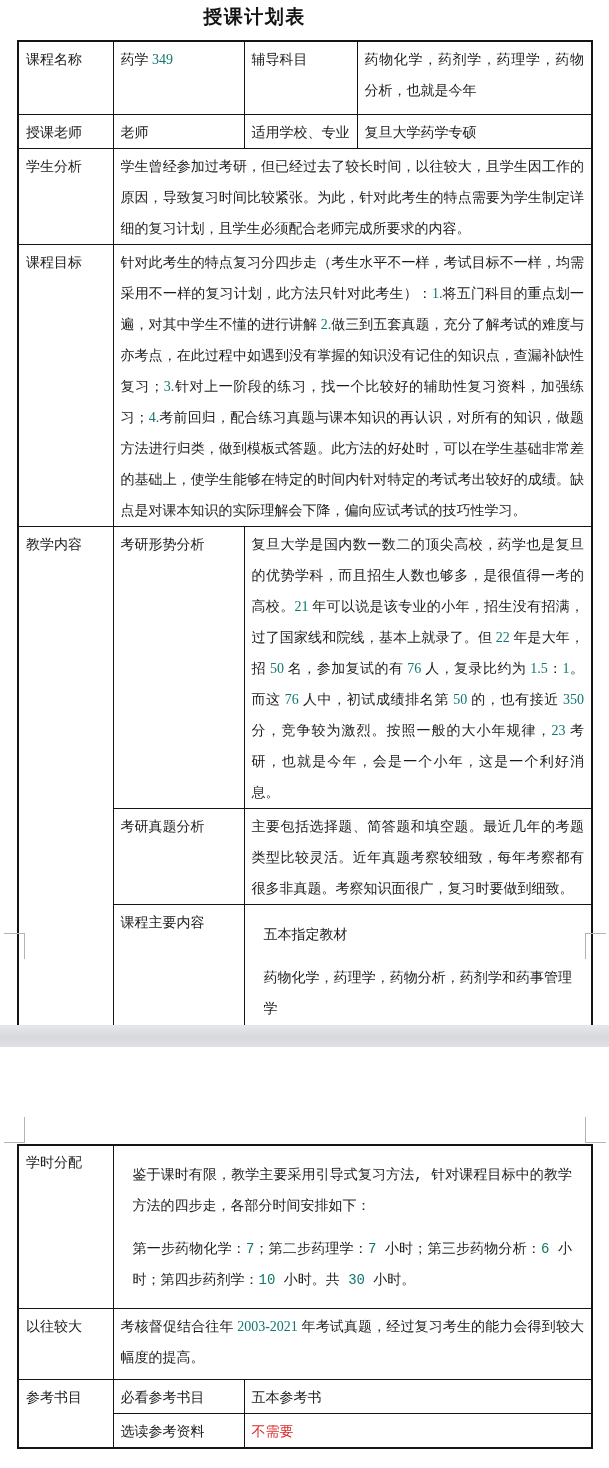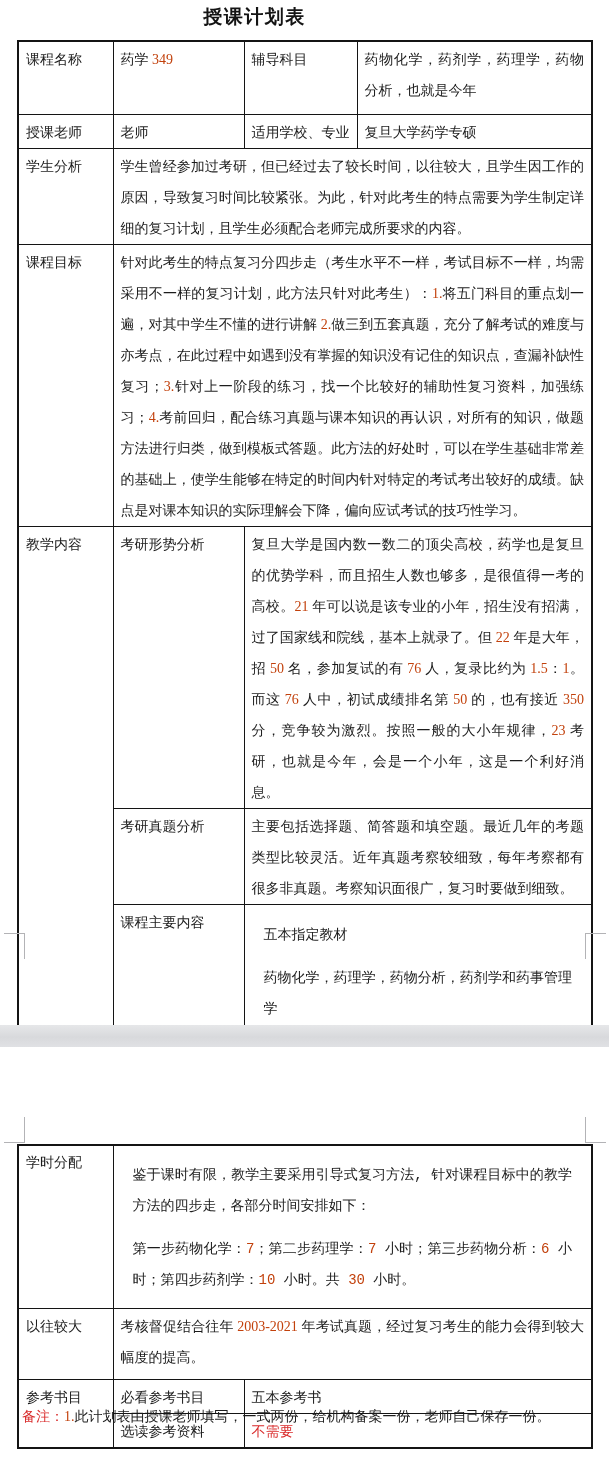--- a/index.html
+++ b/index.html
@@ -33,21 +33,21 @@
   .t1r2{height:33px;}
   .t1r3{height:88px;}
   .t1r4{height:276px;}
   .t1r5a{height:251px;}
   .t1r5b{height:91px;}
   .t1r5c{height:58px;}
   .t2r1{height:122px;font-family:Liberation Mono, monospace;}
   .t2r2{height:71px;}
   .t2r3a{height:31px;}
   .t2r3b{height:28px;padding-left:12px;}
-  .num{color:#c2410c;}
+  .num{color:#0f766e;}
   .red{color:#d92b2b;}
   .page-break-band{
     position:absolute;left:0;top:1025px;width:609px;height:22px;
     background:linear-gradient(#e6e7e9,#d8d9dc 55%,#e0e1e4);
   }
   .mark{position:absolute;width:20px;height:25px;}
   .mark-p1l{left:4px;top:933px;border-top:1px solid #b3b3b6;border-right:1px solid #b3b3b6;}
   .mark-p1r{left:585px;top:933px;border-top:1px solid #b3b3b6;border-left:1px solid #b3b3b6;}
   .mark-p2l{left:4px;top:1117px;border-bottom:1px solid #b3b3b6;border-right:1px solid #b3b3b6;}
   .mark-p2r{left:585px;top:1117px;border-bottom:1px solid #b3b3b6;border-left:1px solid #b3b3b6;}
@@ -144,16 +144,15 @@
       <td class="lab">五本参考书</td>
     </tr>
     <tr class="t2r3b">
       <td class="lab">选读参考资料</td>
       <td class="lab red">不需要</td>
     </tr>
   </tbody>
     </table>
 
   <div class="notes">
-    <div><span class="red">备注：</span><span><span class="num">1.</span>此计划表由授课老师填写，一式两份，给机构备案一份，老师自己保存一份。</span></div>
   </div>
 
 </div>
 
 </body></html>

